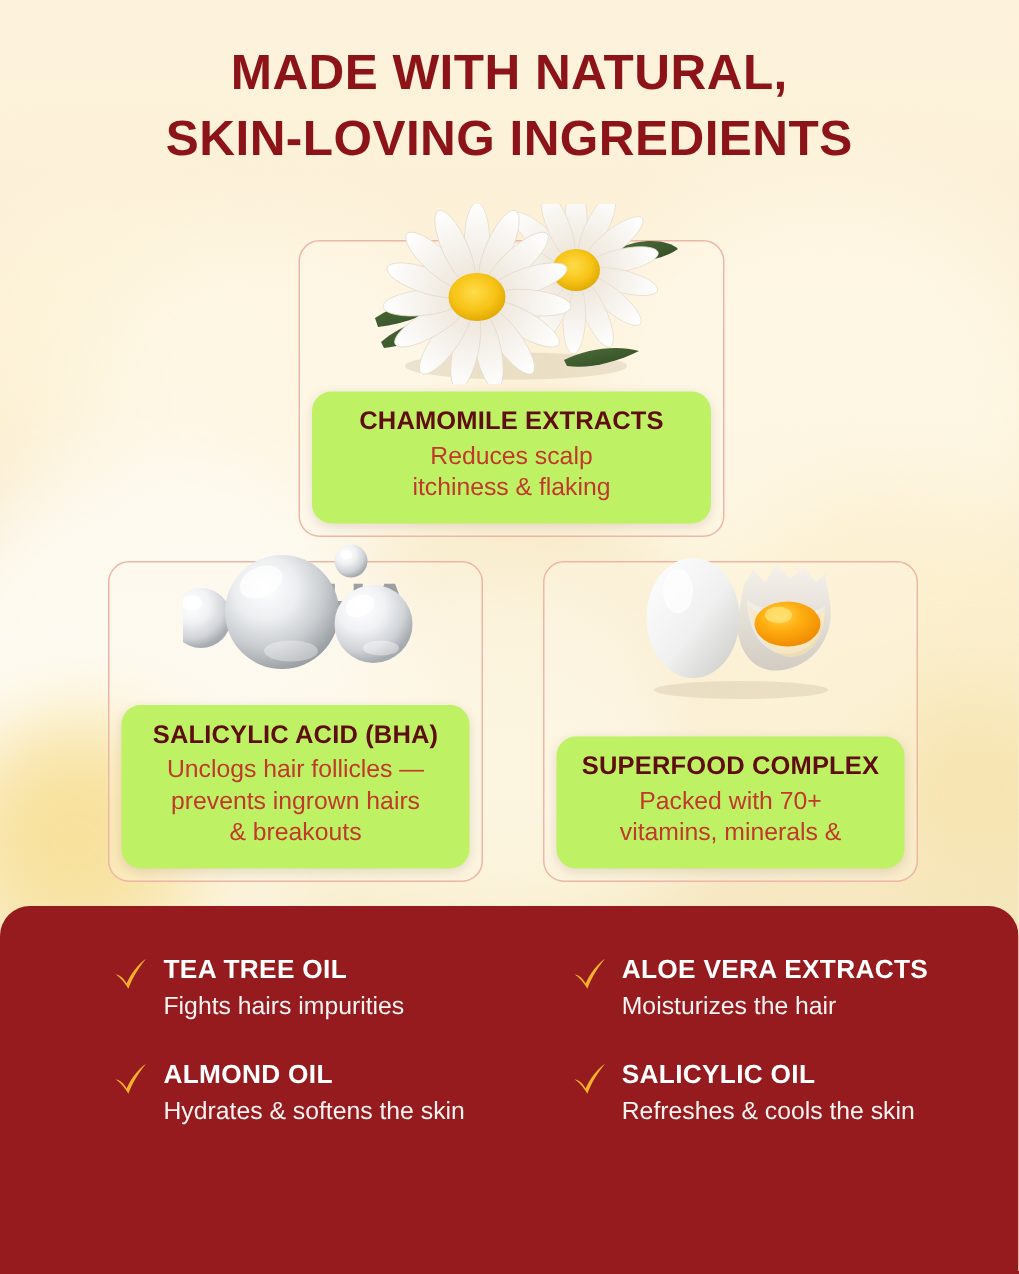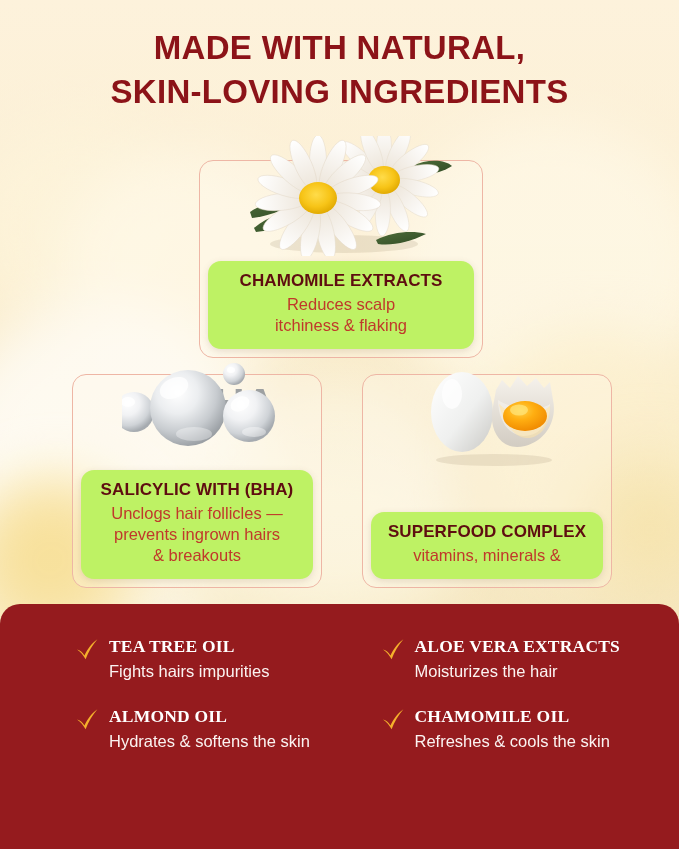--- a/index.html
+++ b/index.html
@@ -120,21 +120,20 @@
     margin-top:1px;
   }
   .b-text{flex:1 1 auto;min-width:0;}
   .b-title{
     color:#ffffff;
     font-weight:bold;
     font-size:17.5px;
     letter-spacing:.2px;
     line-height:1.2;
     margin-bottom:4px;
-    font-family:Liberation Serif, serif;
   }
   .b-desc{
     color:#fbf3f1;
     font-size:16.5px;
     line-height:1.27;
     max-width:215px;
   }
 </style>
 </head>
 <body>
@@ -236,21 +235,21 @@
         <ellipse cx="0" cy="-36" rx="8.5" ry="27" transform="rotate(288)"></ellipse>
         <ellipse cx="0" cy="-36" rx="8.5" ry="27" transform="rotate(312)"></ellipse>
         <ellipse cx="0" cy="-36" rx="8.5" ry="27" transform="rotate(336)"></ellipse>
       </g>
       <ellipse cx="0" cy="0" rx="19" ry="16" fill="url(#ctr1)"></ellipse>
     </g>
   </svg>
 
   <div class="card" id="card-bha">
     <div class="textbox">
-      <div class="t-title">SALICYLIC WITH (BHA)</div>
+      <div class="t-title">SALICYLIC ACID (BHA)</div>
       <div class="t-desc">
         <div>Unclogs hair follicles —</div>
         <div>prevents ingrown hairs</div>
         <div>&amp; breakouts</div>
       </div>
     </div>
   </div>
   <svg class="art-overflow" style="left:122px;top:352px;width:180px;height:110px;" viewBox="0 0 180 110">
     <defs>
       <radialGradient id="sph" cx="36%" cy="30%" r="72%">
@@ -276,20 +275,21 @@
     <ellipse cx="72" cy="82" rx="18" ry="7" fill="#fff" opacity=".35"></ellipse>
     <circle cx="127" cy="64" r="26" fill="url(#sph2)"></circle>
     <ellipse cx="118" cy="52" rx="10" ry="7" fill="#fff" opacity=".8" transform="rotate(-25 118 52)"></ellipse>
     <ellipse cx="132" cy="80" rx="12" ry="5" fill="#fff" opacity=".4"></ellipse>
   </svg>
 
   <div class="card" id="card-superfood">
     <div class="textbox">
       <div class="t-title">SUPERFOOD COMPLEX</div>
       <div class="t-desc">
+        <div>Packed with 70+</div>
         <div>vitamins, minerals &amp;</div>
       </div>
     </div>
   </div>
   <svg class="art-overflow" style="left:424px;top:360px;width:150px;height:108px;" viewBox="0 0 150 108">
     <defs>
       <linearGradient id="eggw" x1="0" y1="0" x2="1" y2="1">
         <stop offset="0%" stop-color="#ffffff"></stop>
           <stop offset="55%" stop-color="#eff0ef"></stop>
           <stop offset="100%" stop-color="#c9c8c4"></stop>
@@ -355,21 +355,21 @@
           <div class="b-desc">Hydrates &amp; softens the skin</div>
         </div>
       </div>
 
       <div class="benefit col-right">
         <svg class="check" viewBox="0 0 26 26">
           <path d="M3 12.5 C6 13 8.6 15.4 10.4 18.6 C13.6 11.4 18.4 5.6 23.4 2.2
                    C18.6 7.8 14.4 14.6 11.6 22.2 C9.4 18.4 6.6 15 3 12.5 Z" fill="#f5b02c"></path>
         </svg>
         <div class="b-text">
-          <div class="b-title">CHAMOMILE OIL</div>
+          <div class="b-title">SALICYLIC OIL</div>
           <div class="b-desc">Refreshes &amp; cools the skin</div>
         </div>
       </div>
 
     </div>
   </div>
 
 </div>
 
 </body></html>

